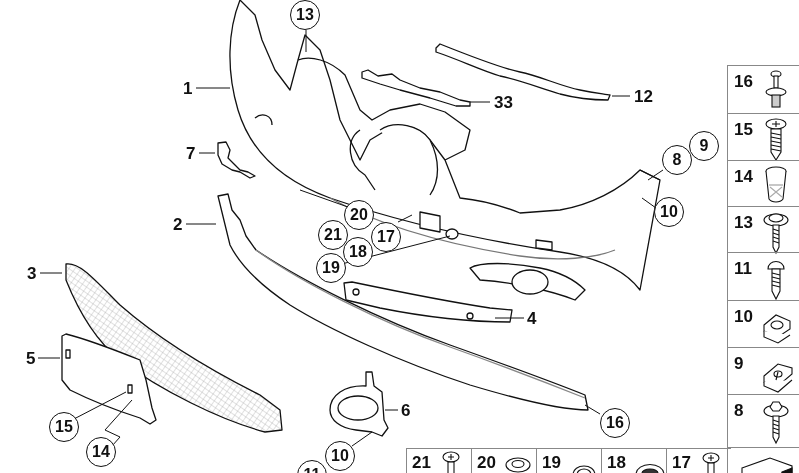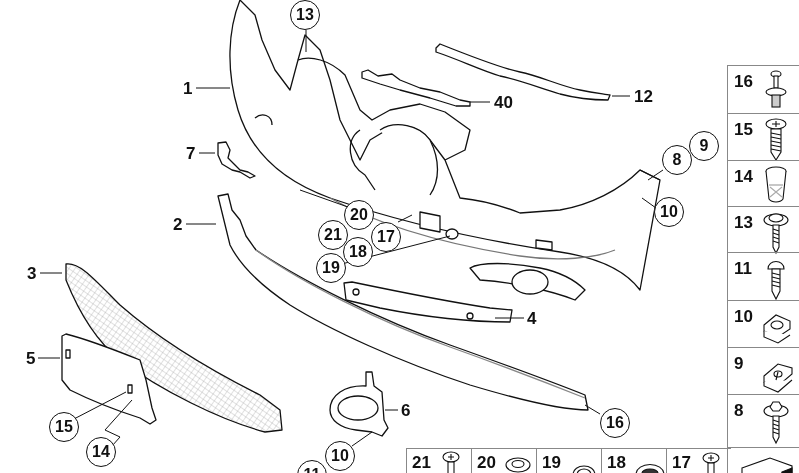--- a/index.html
+++ b/index.html
@@ -92,21 +92,21 @@
 </svg>
 
 <div class="lbl" style="left:183px;top:80px;">1</div>
 <div class="lbl" style="left:173px;top:216px;">2</div>
 <div class="lbl" style="left:27px;top:265px;">3</div>
 <div class="lbl" style="left:527px;top:310px;">4</div>
 <div class="lbl" style="left:26px;top:350px;">5</div>
 <div class="lbl" style="left:401px;top:402px;">6</div>
 <div class="lbl" style="left:186px;top:145px;">7</div>
 <div class="lbl" style="left:634px;top:88px;">12</div>
-<div class="lbl" style="left:494px;top:94px;">40</div>
+<div class="lbl" style="left:494px;top:94px;">33</div>
 
 <div class="callout" style="left:290px;top:0px;">13</div>
 <div class="callout" style="left:662px;top:145px;">8</div>
 <div class="callout" style="left:689px;top:131px;">9</div>
 <div class="callout" style="left:654px;top:197px;">10</div>
 <div class="callout" style="left:344px;top:200px;">20</div>
 <div class="callout" style="left:318px;top:220px;">21</div>
 <div class="callout" style="left:371px;top:222px;">17</div>
 <div class="callout" style="left:343px;top:237px;">18</div>
 <div class="callout" style="left:316px;top:253px;">19</div>

